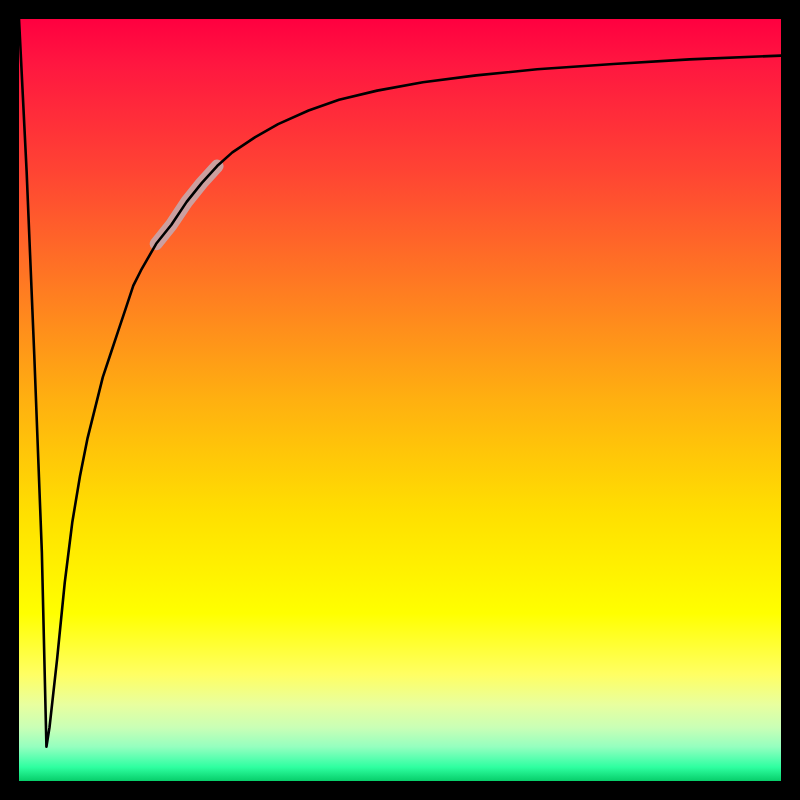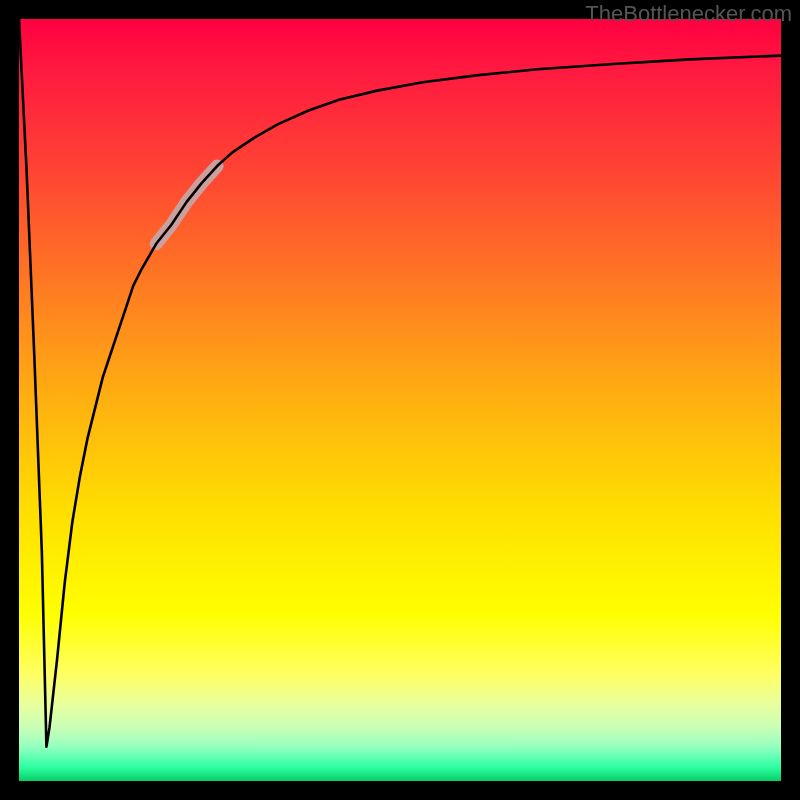--- a/index.html
+++ b/index.html
@@ -89,14 +89,13 @@
   <svg class="svg-layer" viewBox="0 0 762 762" preserveAspectRatio="none">
     <path id="hl-path" fill="none" stroke="#cc9f9f" stroke-width="13" stroke-linecap="round" stroke-linejoin="round" d="M137.16 224.79 L152.40 205.74 L167.64 182.88 L182.88 163.83 L198.12 147.07"></path>
     <path id="curve-path" fill="none" stroke="#000" stroke-width="2.6" stroke-linecap="round" stroke-linejoin="round" d="M0.00 0.00 L7.62 152.40 L15.24 335.28 L22.86 533.40 L27.43 727.71 L30.48 708.66 L38.10 640.08 L45.72 563.88 L53.34 502.92 L60.96 457.20 L68.58 419.10 L76.20 388.62 L83.82 358.14 L91.44 335.28 L99.06 312.42 L106.68 289.56 L114.30 266.70 L121.92 251.46 L137.16 224.79 L152.40 205.74 L167.64 182.88 L182.88 163.83 L198.12 147.07 L213.36 133.35 L236.22 118.11 L259.08 105.16 L289.56 91.44 L320.04 80.77 L358.14 71.63 L403.86 63.25 L457.20 56.39 L518.16 50.29 L594.36 44.96 L670.56 40.39 L762.00 36.58"></path>
   </svg>
 
   <div class="border-top"></div>
   <div class="border-bottom"></div>
   <div class="border-left"></div>
   <div class="border-right"></div>
 
-  <div class="watermark">TheBottlenecker.com</div>
 </div>
 
 </body></html>

